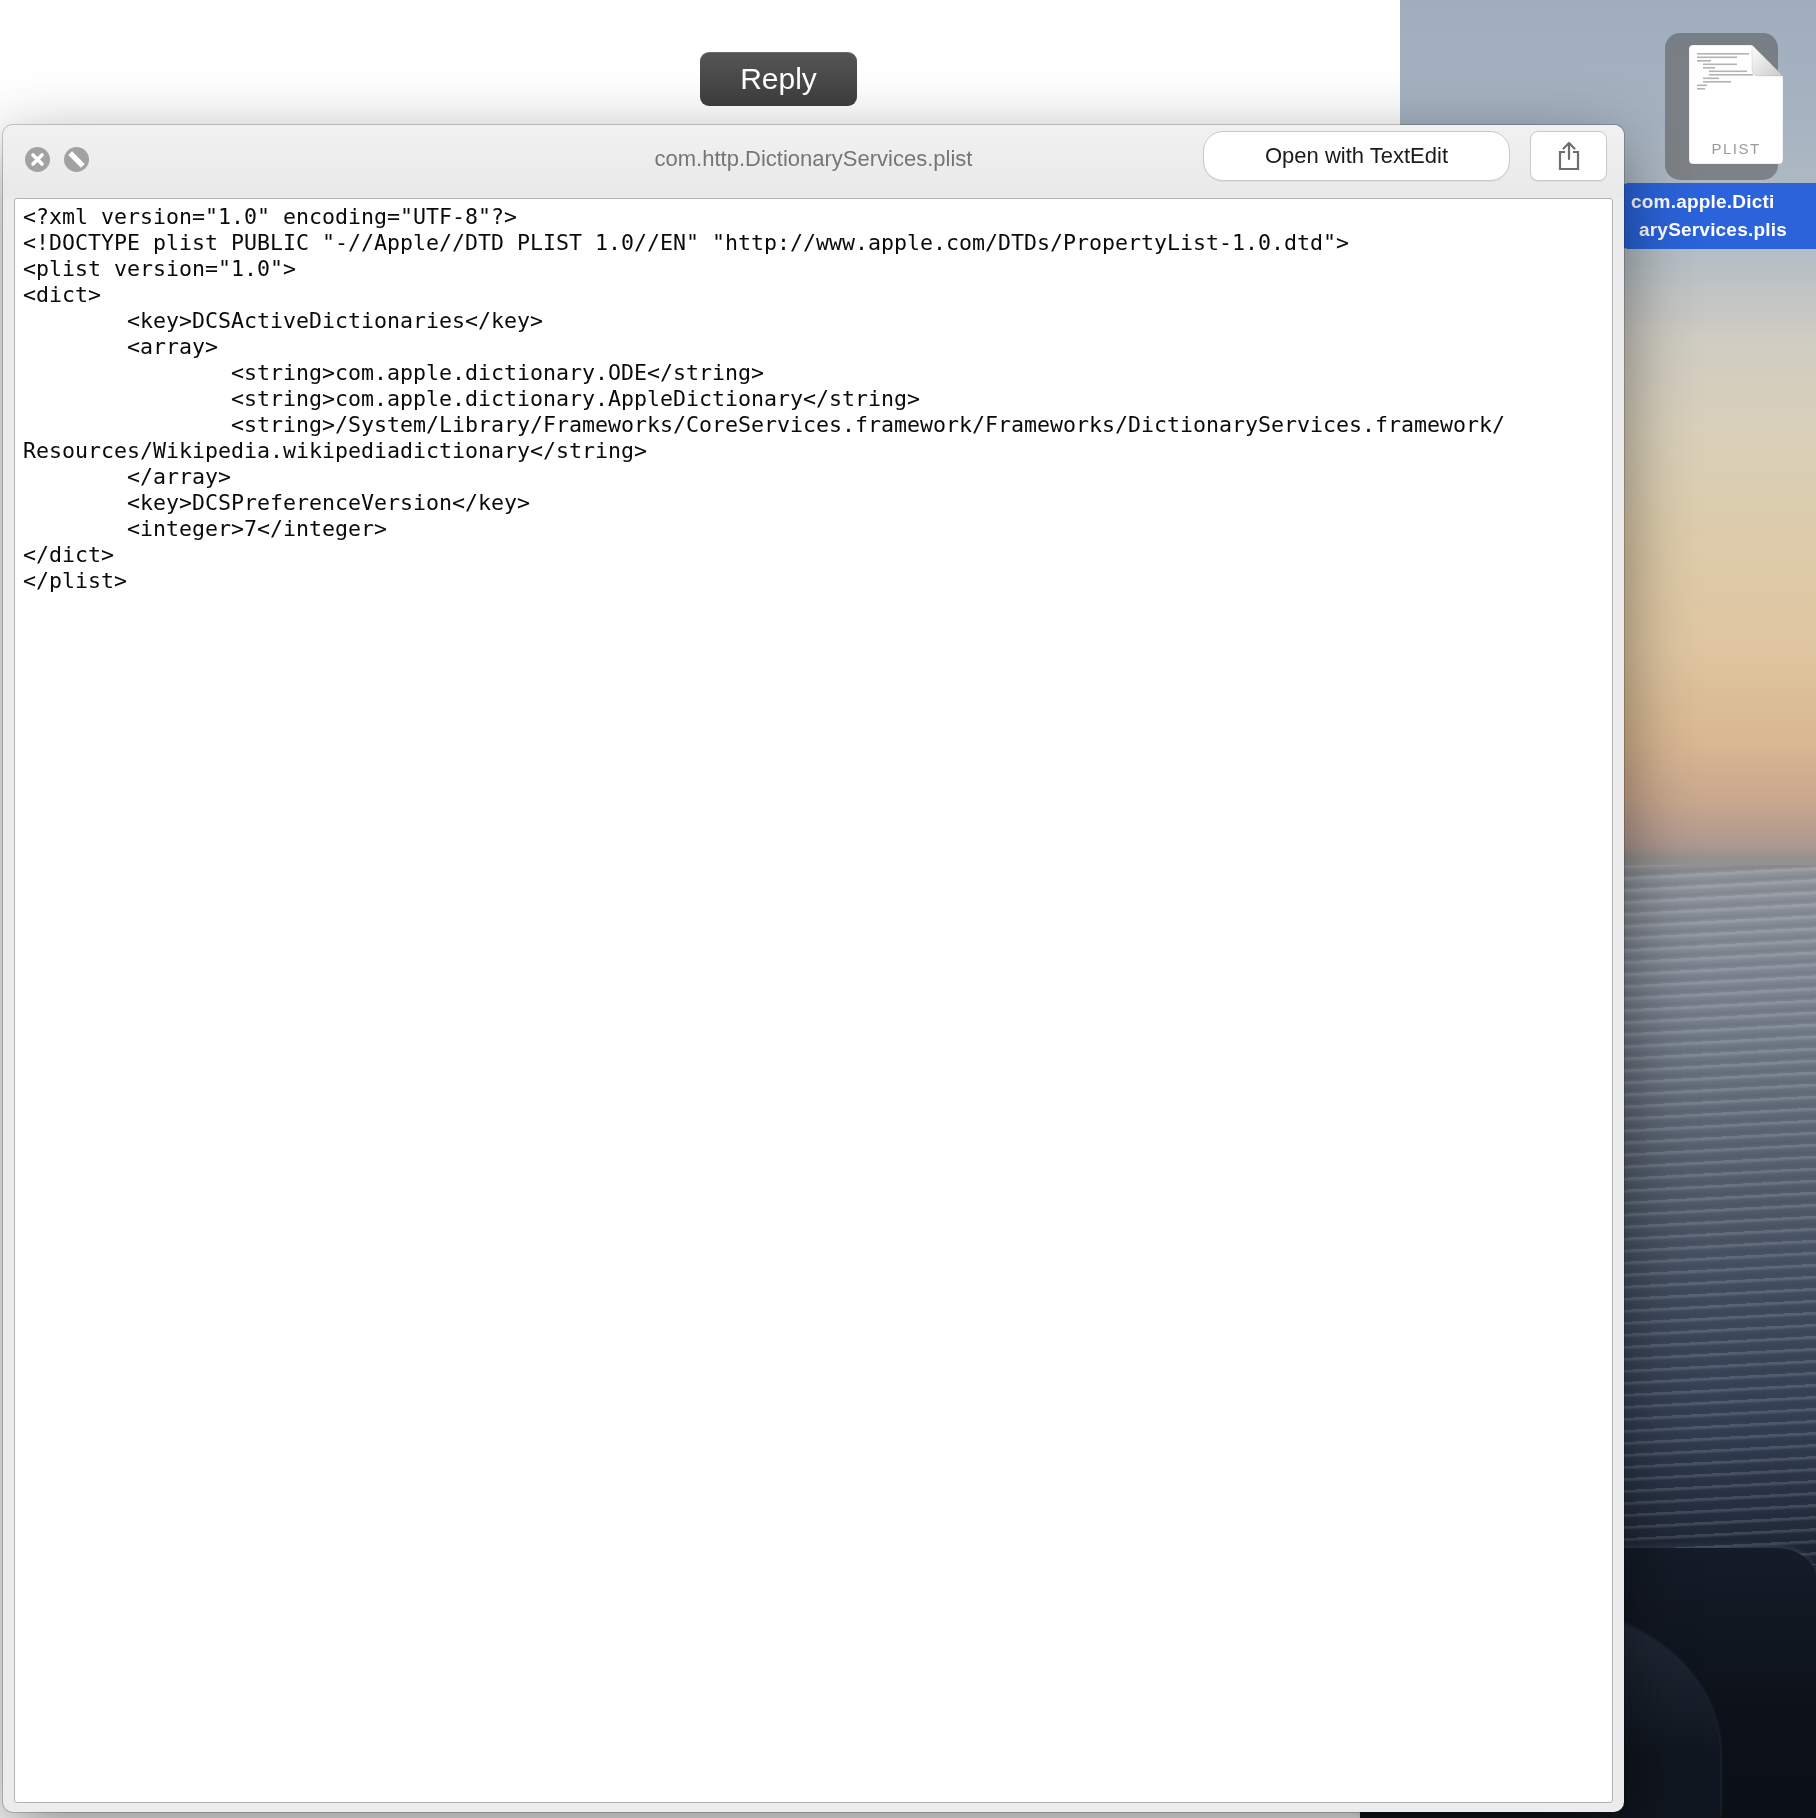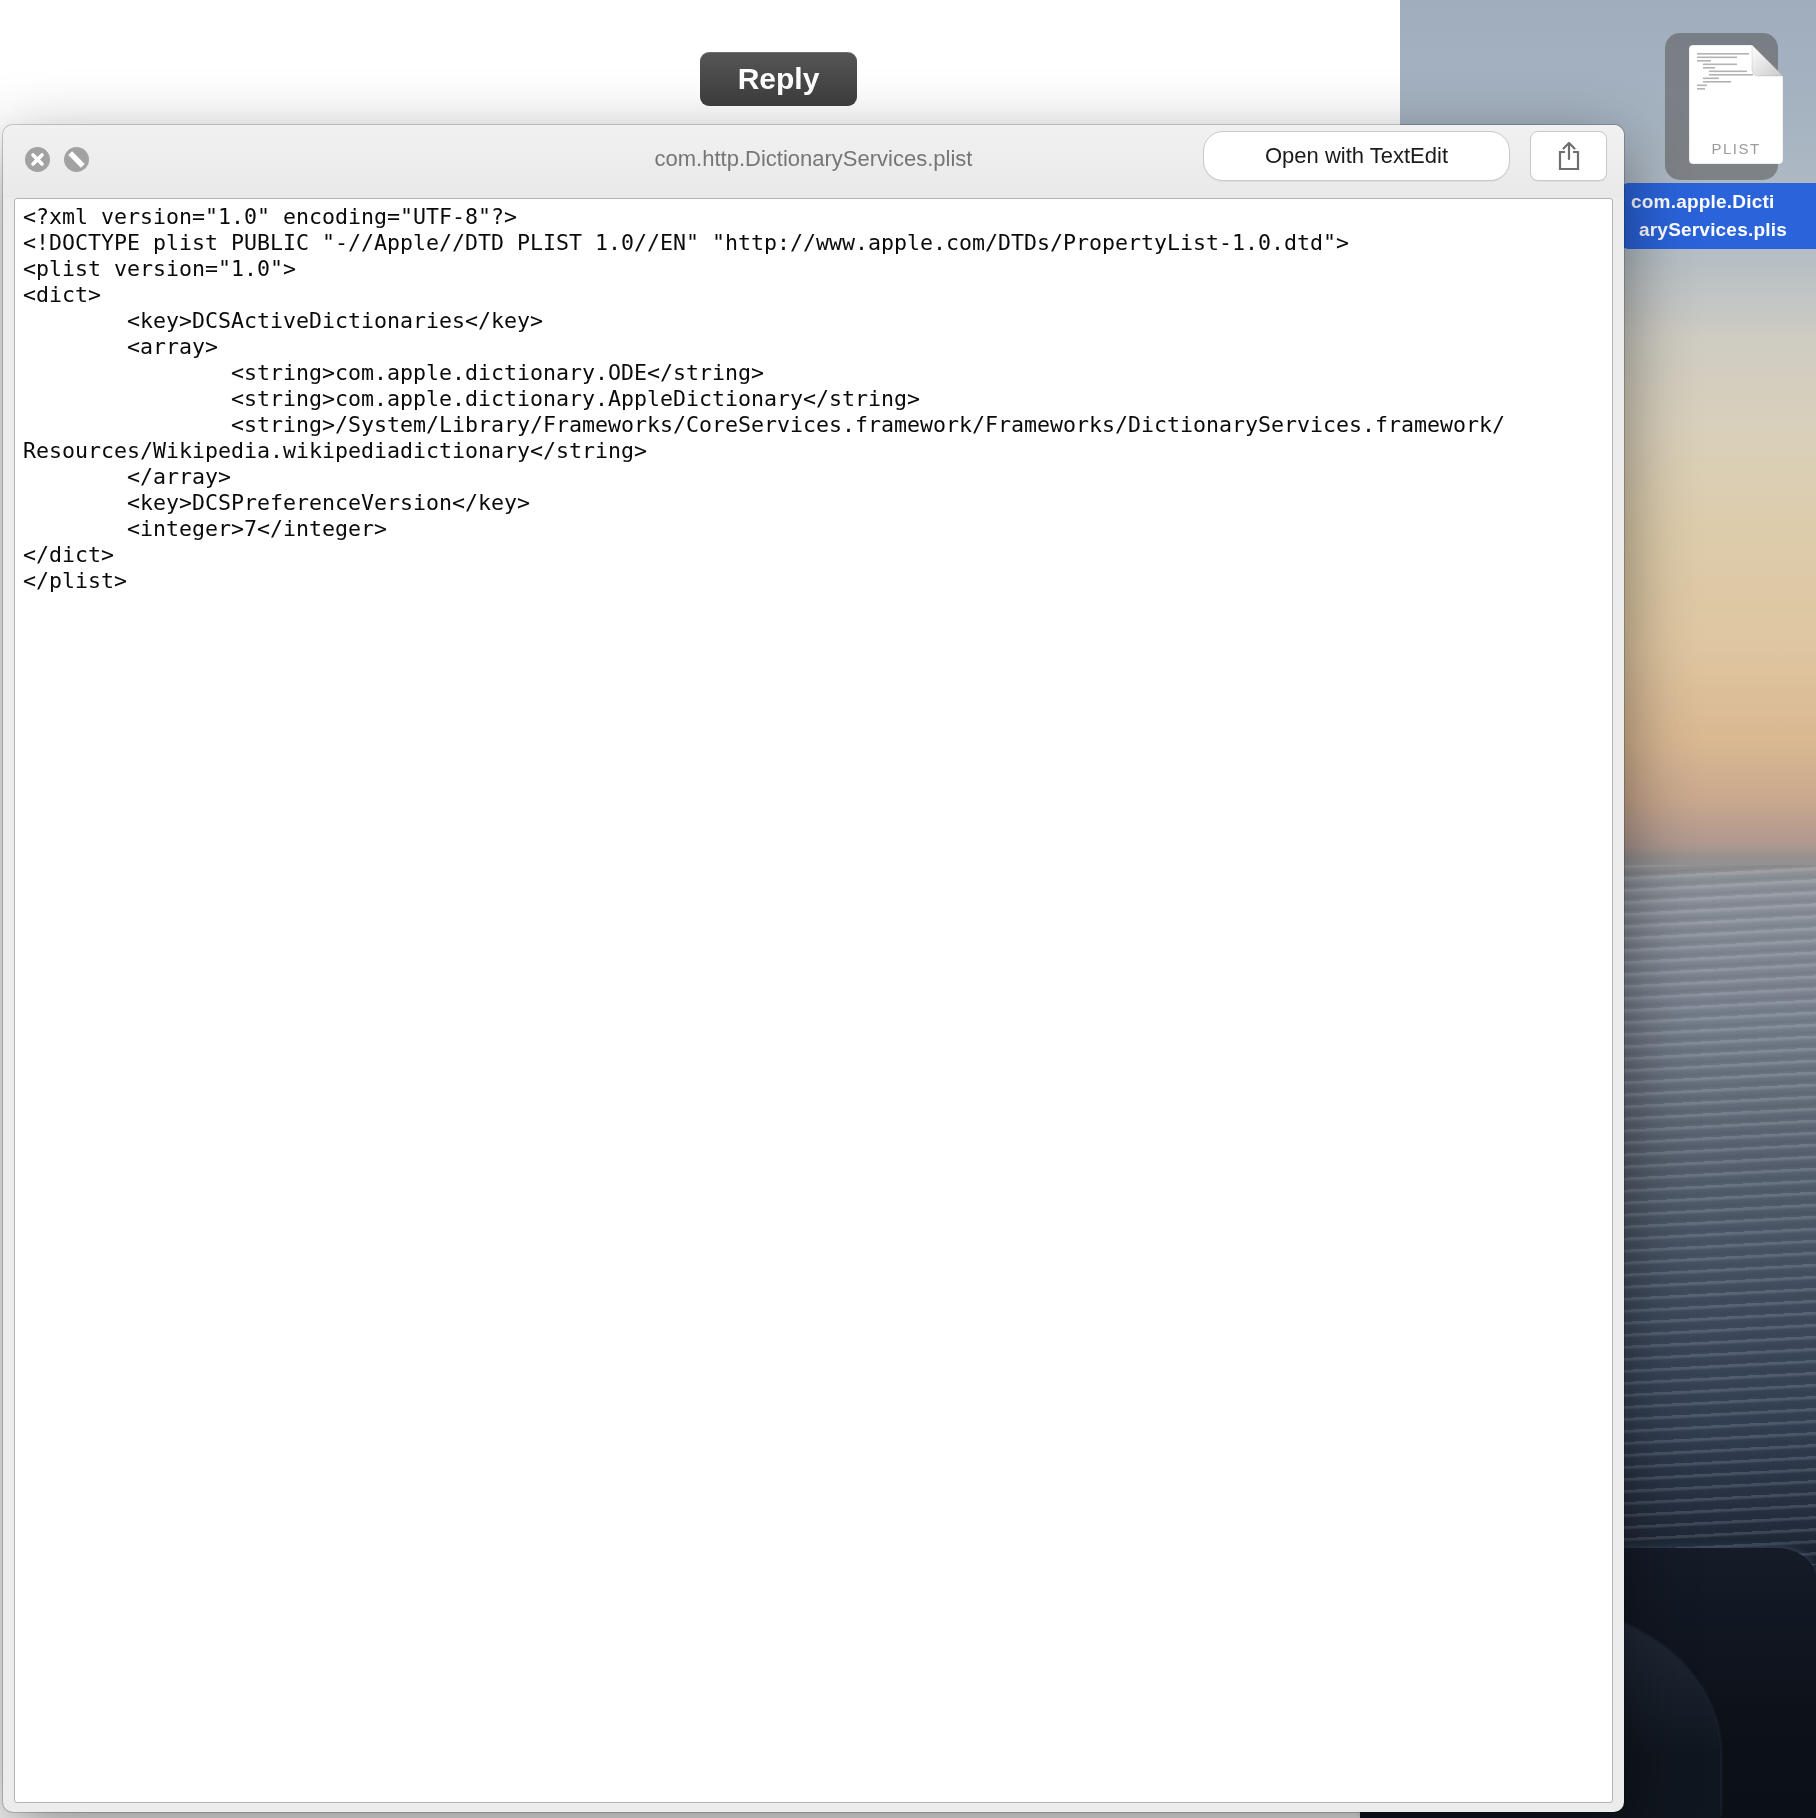--- a/index.html
+++ b/index.html
@@ -36,21 +36,20 @@
     border-radius:50% 50% 0 0 / 90% 70% 0 0;
     box-shadow:0 -1px 4px rgba(120,140,170,0.30);
   }
   
   .reply-btn{
     position:absolute;left:700px;top:52px;width:157px;height:54px;
     background:linear-gradient(180deg,#555555,#3e3e3e);
     border-radius:9px;color:#ffffff;font-size:30px;
     display:flex;align-items:center;justify-content:center;
     box-shadow:inset 0 1px 0 rgba(255,255,255,0.15);
-    font-weight:bold;
   }
   
   .icon-selection{
     position:absolute;left:1665px;top:33px;width:113px;height:147px;
     background:rgba(92,92,92,0.58);border-radius:15px;
   }
   .plist-doc{position:absolute;left:24px;top:12px;}
   .icon-label{
     position:absolute;left:1622px;top:183px;width:240px;height:66px;
     background:#2a63da;border-radius:6px 0 0 6px;

